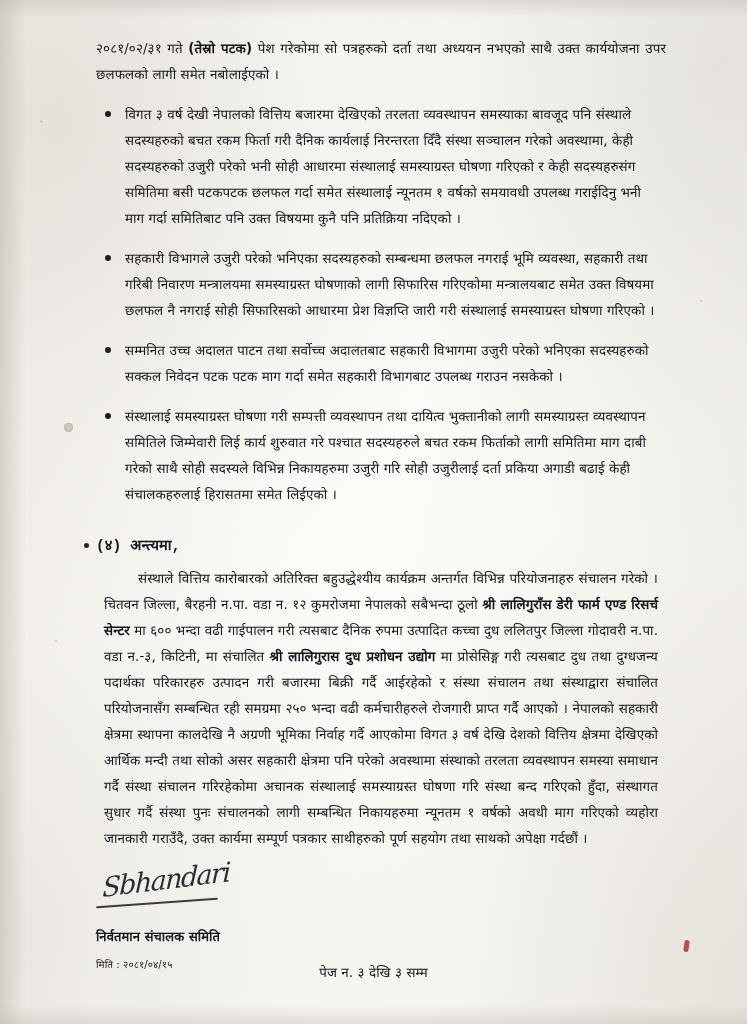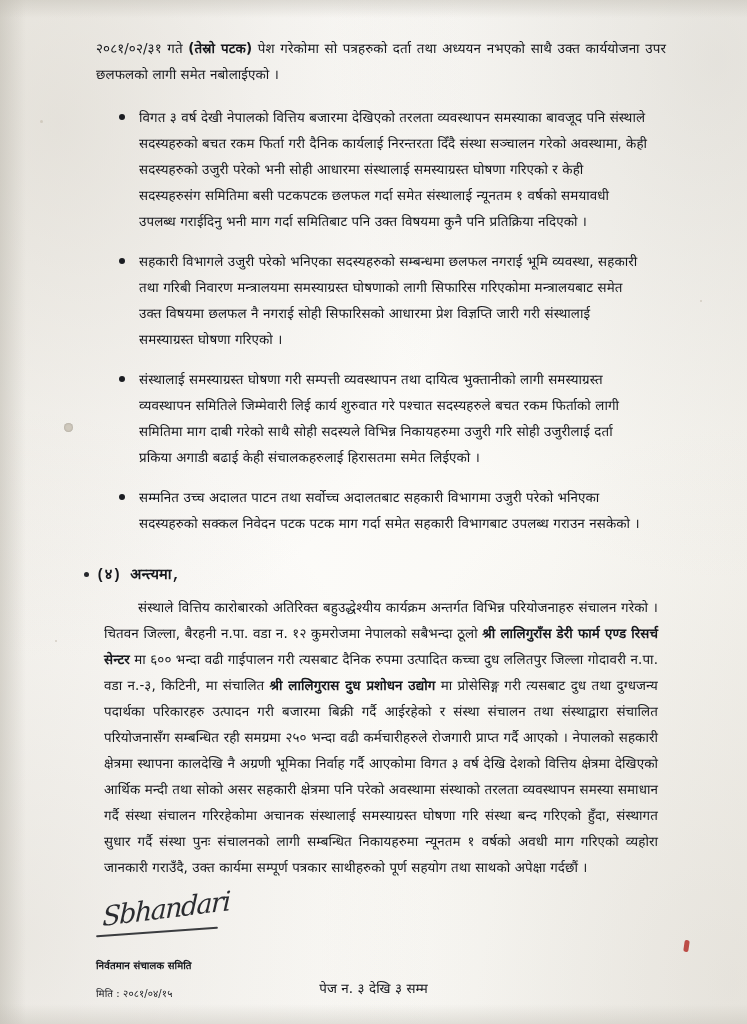--- a/index.html
+++ b/index.html
@@ -77,21 +77,21 @@
     letter-spacing: 0.1px;
     color: #15171c;
   }
 
   .para-top {
     margin: 0 0 14px 0;
   }
 
   ul.bullets {
     list-style: none;
-    margin: 17px;
+    margin: 3px;
     padding: 0;
   }
   ul.bullets li {
     position: relative;
     padding-left: 26px;
     margin-bottom: 14px;
   }
   ul.bullets li .dot {
     position: absolute;
     left: 6px;
@@ -156,36 +156,36 @@
     top: 36px;
     width: 122px;
     height: 2px;
     background: #1a1c21;
     transform: rotate(-4deg);
     border-radius: 2px;
     opacity: 0.85;
   }
 
   .signer {
-    font-size: 10px;
+    font-size: 13px;
     font-weight: bold;
     line-height: 26px;
     margin-top: 2px;
   }
   .date-line {
     font-size: 10px;
     line-height: 26px;
     margin-top: 2px;
   }
 
   .footer {
     position: absolute;
     left: 0;
     right: 0;
-    bottom: 22px;
+    bottom: 38px;
     text-align: center;
     font-size: 13.4px;
     color: #15171c;
   }
   .red-mark {
     position: absolute;
     right: 58px;
     bottom: 72px;
     width: 5px;
     height: 12px;
@@ -226,25 +226,25 @@
       <li>
         <span class="dot"></span>
         <span class="nep">विगत ३ वर्ष देखी नेपालको वित्तिय बजारमा देखिएको तरलता व्यवस्थापन समस्याका बावजूद पनि संस्थाले सदस्यहरुको बचत रकम फिर्ता गरी दैनिक कार्यलाई निरन्तरता दिँदै संस्था सञ्चालन गरेको अवस्थामा, केही सदस्यहरुको उजुरी परेको भनी सोही आधारमा संस्थालाई समस्याग्रस्त घोषणा गरिएको र केही सदस्यहरुसंग समितिमा बसी पटकपटक छलफल गर्दा समेत संस्थालाई न्यूनतम १ वर्षको समयावधी उपलब्ध गराईदिनु भनी माग गर्दा समितिबाट पनि उक्त विषयमा कुनै पनि प्रतिक्रिया नदिएको ।</span>
       </li>
       <li>
         <span class="dot"></span>
         <span class="nep">सहकारी विभागले उजुरी परेको भनिएका सदस्यहरुको सम्बन्धमा छलफल नगराई भूमि व्यवस्था, सहकारी तथा गरिबी निवारण मन्त्रालयमा समस्याग्रस्त घोषणाको लागी सिफारिस गरिएकोमा मन्त्रालयबाट समेत उक्त विषयमा छलफल नै नगराई सोही सिफारिसको आधारमा प्रेश विज्ञप्ति जारी गरी संस्थालाई समस्याग्रस्त घोषणा गरिएको ।</span>
       </li>
       <li>
         <span class="dot"></span>
+        <span class="nep">सम्मनित उच्च अदालत पाटन तथा सर्वोच्च अदालतबाट सहकारी विभागमा उजुरी परेको भनिएका सदस्यहरुको सक्कल निवेदन पटक पटक माग गर्दा समेत सहकारी विभागबाट उपलब्ध गराउन नसकेको ।</span>
+      </li>
+      <li>
+        <span class="dot"></span>
         <span class="nep">संस्थालाई समस्याग्रस्त घोषणा गरी सम्पत्ती व्यवस्थापन तथा दायित्व भुक्तानीको लागी समस्याग्रस्त व्यवस्थापन समितिले जिम्मेवारी लिई कार्य शुरुवात गरे पश्चात सदस्यहरुले बचत रकम फिर्ताको लागी समितिमा माग दाबी गरेको साथै सोही सदस्यले विभिन्न निकायहरुमा उजुरी गरि सोही उजुरीलाई दर्ता प्रकिया अगाडी बढाई केही संचालकहरुलाई हिरासतमा समेत लिईएको ।</span>
-      </li>
-      <li>
-        <span class="dot"></span>
-        <span class="nep">सम्मनित उच्च अदालत पाटन तथा सर्वोच्च अदालतबाट सहकारी विभागमा उजुरी परेको भनिएका सदस्यहरुको सक्कल निवेदन पटक पटक माग गर्दा समेत सहकारी विभागबाट उपलब्ध गराउन नसकेको ।</span>
       </li>
     </ul>
 
     <div class="section-heading nep">
       <span class="lead-tick"></span>
       <span>(४)</span>
       <span>अन्त्यमा,</span>
     </div>
 
     <p class="nep body-block">

